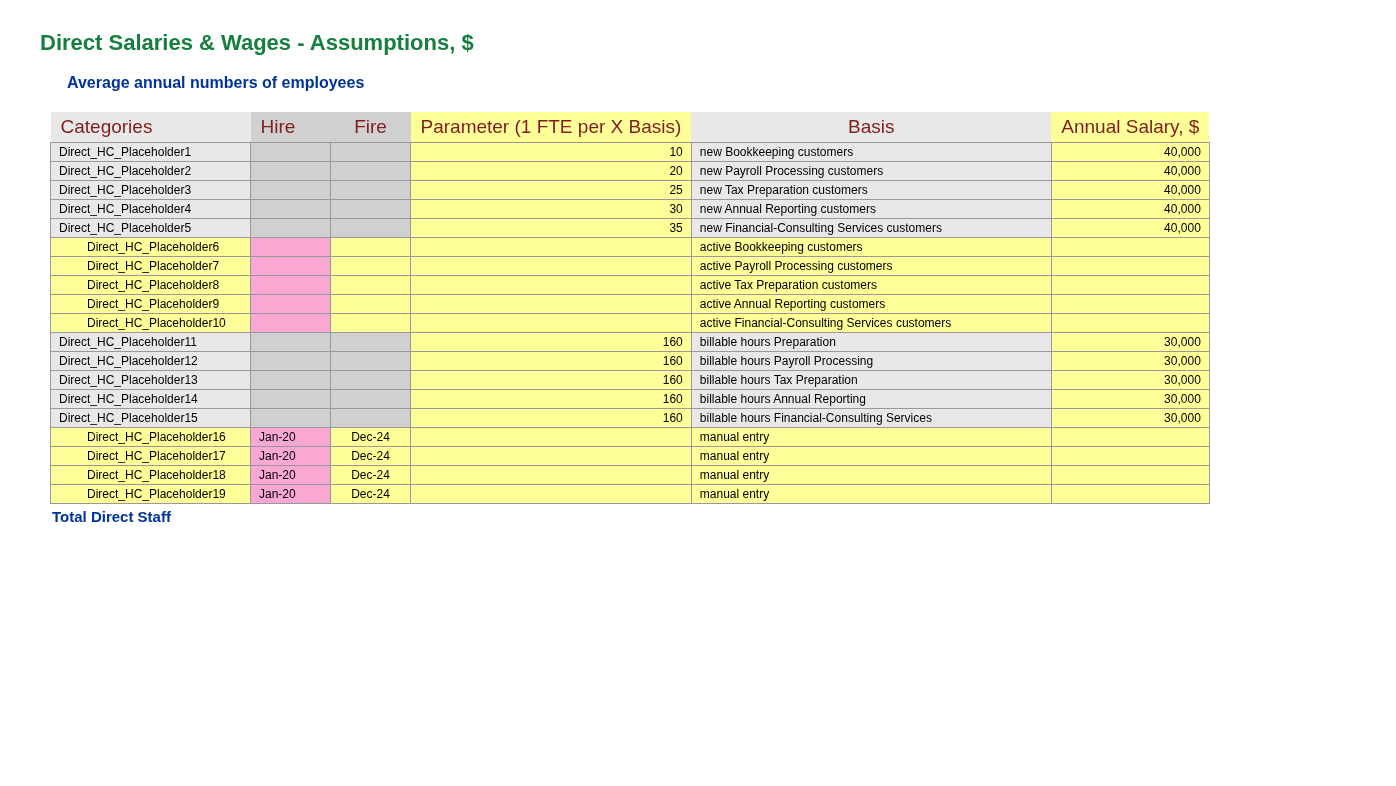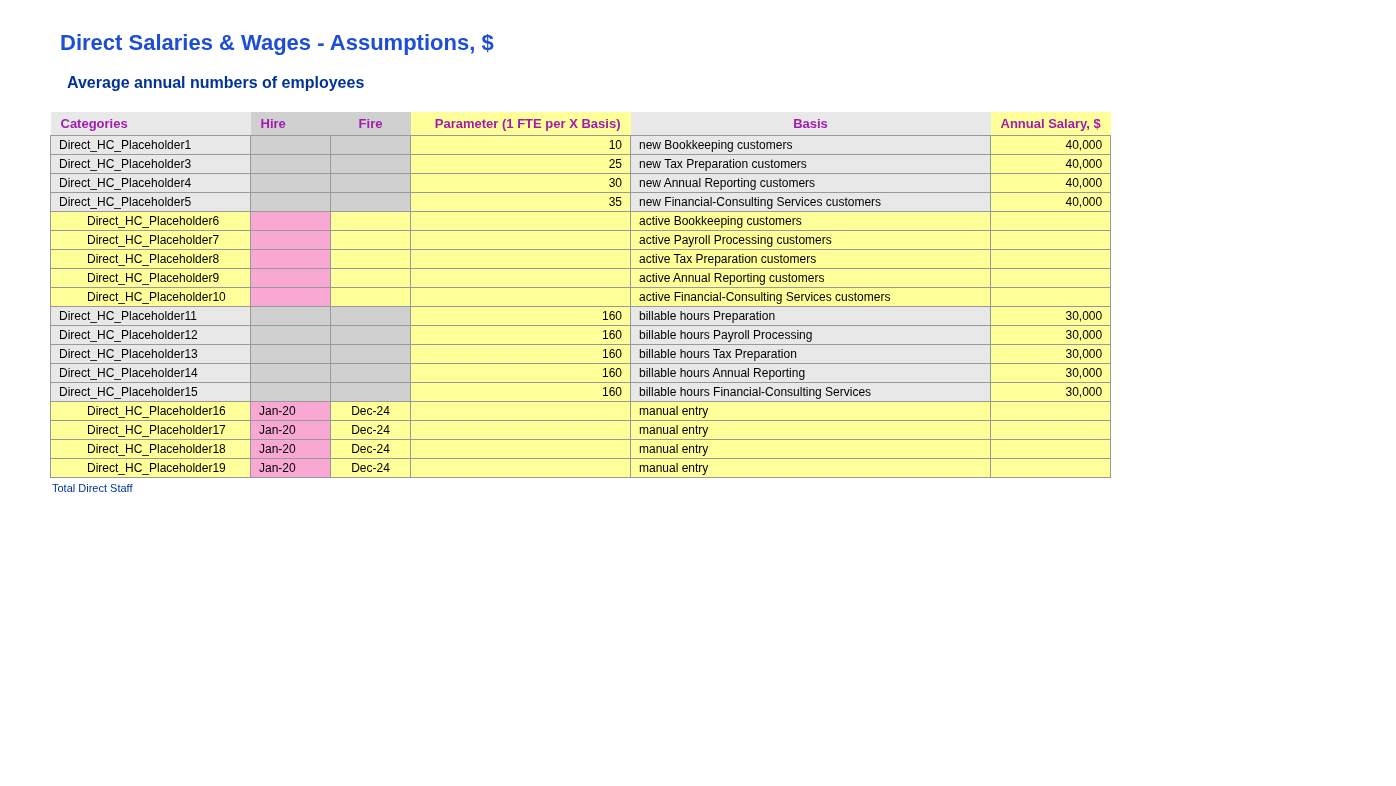--- a/index.html
+++ b/index.html
@@ -4,44 +4,43 @@
   <style>
     * { margin: 0; padding: 0; box-sizing: border-box; }
     body {
       background: #ffffff;
       font-family: Arial, sans-serif;
       font-size: 13px;
       color: #000;
       padding: 30px 40px;
     }
     h1 {
-      color: #1d4ed8;
+      color: #15803d;
       font-size: 22px;
       font-weight: bold;
       margin-bottom: 18px;
-      margin-left: 20px;
     }
     h2 {
       color: #003399;
       font-size: 16px;
       font-weight: bold;
       margin-bottom: 20px;
       margin-left: 27px;
     }
     .table-wrapper {
       margin-left: 10px;
     }
     table {
       border-collapse: collapse;
       width: auto;
     }
     thead th {
-      color: #a21caf;
-      font-weight: bold;
-      font-size: 13px;
+      color: #7f1d1d;
+      font-weight: normal;
+      font-size: 19px;
       padding: 4px 10px;
       text-align: center;
       vertical-align: bottom;
       border: none;
       background: #ffffff;
     }
     thead th.col-categories {
       text-align: left;
     }
     thead th.col-annual {
@@ -61,22 +60,22 @@
     .col-annual { min-width: 100px; text-align: right; background: #ffff99; }
 
     
     tr.row-yellow td.col-categories { background: #ffff99; padding-left: 36px; }
     tr.row-yellow td.col-hire { background: #f9a8d4; }
     tr.row-yellow td.col-fire { background: #ffff99; }
     tr.row-yellow td.col-basis { background: #ffff99; }
 
     .total-row {
       color: #003399;
-      font-weight: normal;
-      font-size: 11px;
+      font-weight: bold;
+      font-size: 15px;
       margin-top: 4px;
       margin-left: 2px;
     }
   </style>
 </head>
 <body>
 
 <h1>Direct Salaries &amp; Wages - Assumptions, $</h1>
 <h2>Average annual numbers of employees</h2>
 
@@ -95,20 +94,28 @@
     <tbody id="table-body">
     <tr>
           <td class="col-categories">Direct_HC_Placeholder1</td>
           <td class="col-hire"></td>
           <td class="col-fire"></td>
           <td class="col-param">10</td>
           <td class="col-basis">new Bookkeeping customers</td>
           <td class="col-annual">40,000</td>
         </tr>
         <tr>
+          <td class="col-categories">Direct_HC_Placeholder2</td>
+          <td class="col-hire"></td>
+          <td class="col-fire"></td>
+          <td class="col-param">20</td>
+          <td class="col-basis">new Payroll Processing customers</td>
+          <td class="col-annual">40,000</td>
+        </tr>
+        <tr>
           <td class="col-categories">Direct_HC_Placeholder3</td>
           <td class="col-hire"></td>
           <td class="col-fire"></td>
           <td class="col-param">25</td>
           <td class="col-basis">new Tax Preparation customers</td>
           <td class="col-annual">40,000</td>
         </tr>
         <tr>
           <td class="col-categories">Direct_HC_Placeholder4</td>
           <td class="col-hire"></td>

